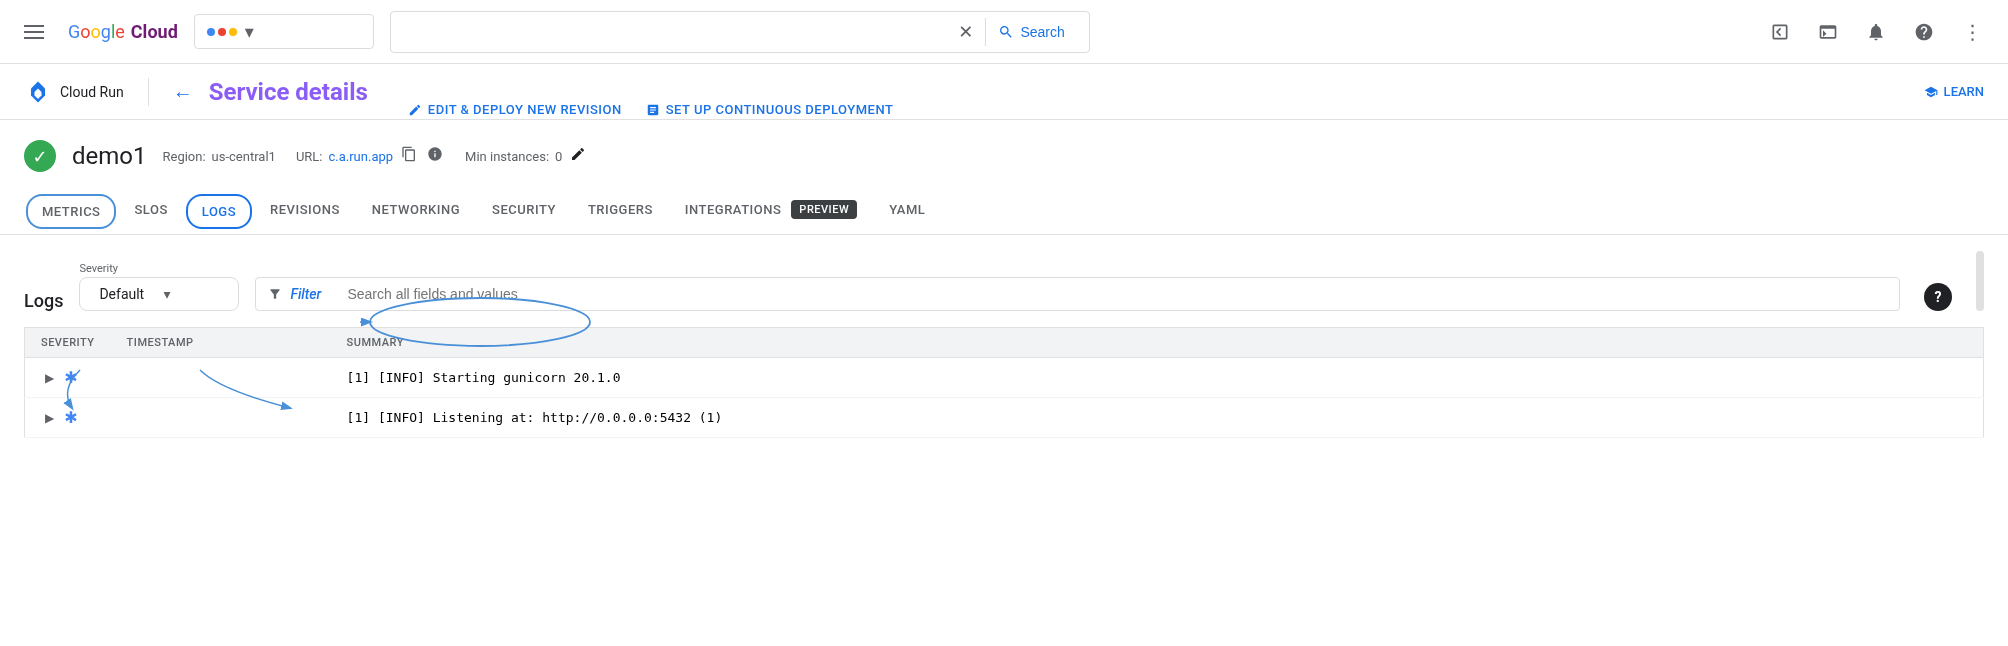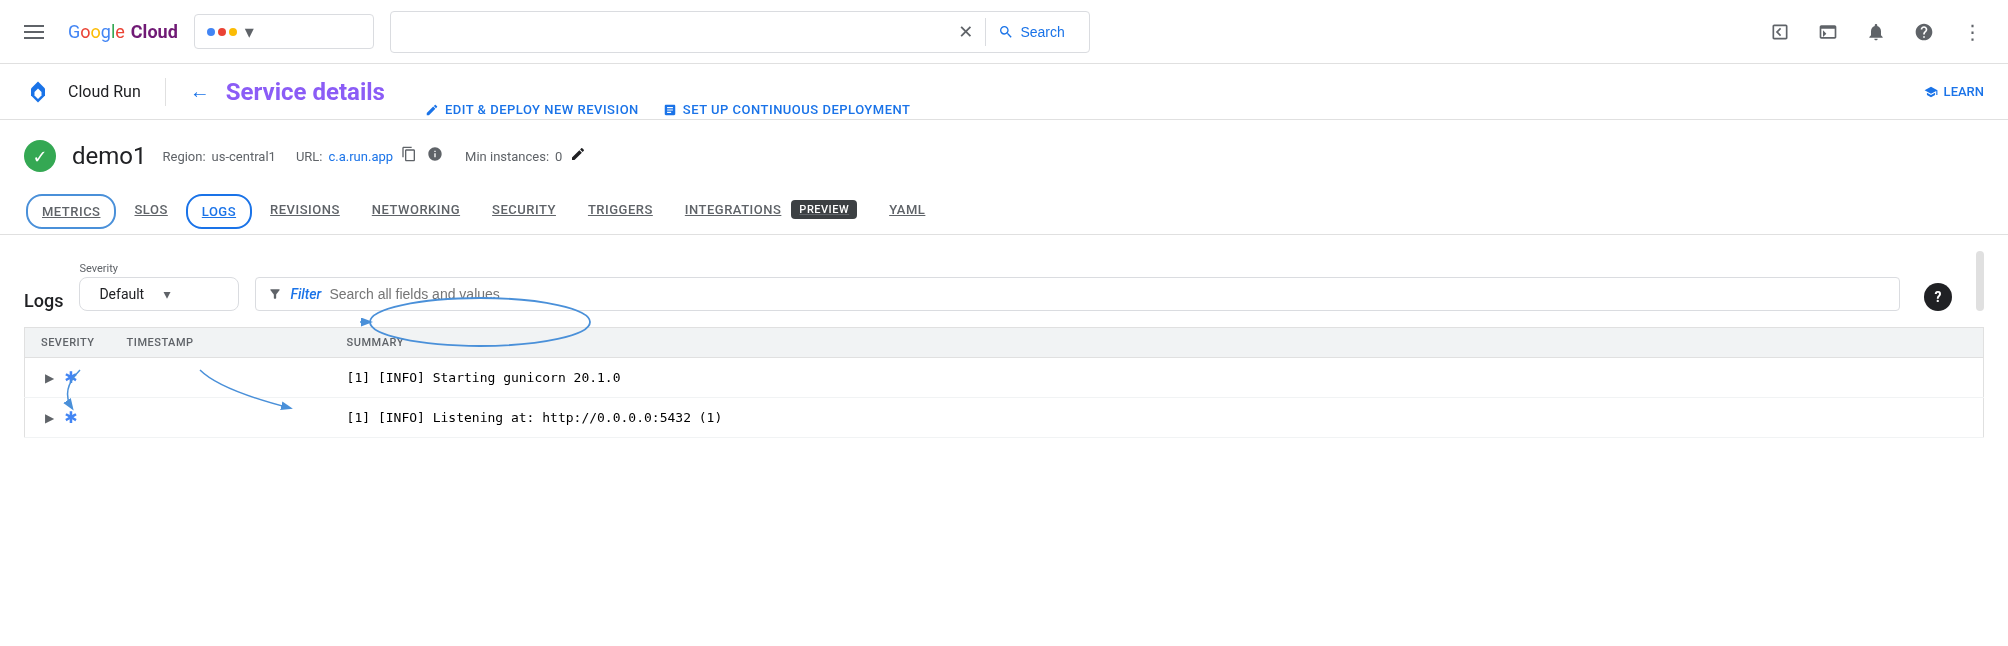--- a/index.html
+++ b/index.html
@@ -133,22 +133,22 @@
       display: flex;
       align-items: center;
       height: 56px;
       padding: 0 24px;
       border-bottom: 1px solid #e0e0e0;
       gap: 16px;
     }
     .cloud-run-nav {
       display: flex;
       align-items: center;
-      gap: 16px;
-      font-size: 16px;
+      gap: 8px;
+      font-size: 14px;
       font-weight: 400;
     }
     .nav-divider {
       width: 1px;
       height: 28px;
       background: #e0e0e0;
       margin: 0 8px;
     }
     .back-btn {
       background: none;
@@ -262,21 +262,20 @@
     .tab-item {
       padding: 12px 16px;
       font-size: 13px;
       font-weight: 500;
       color: #5f6368;
       cursor: pointer;
       border-bottom: 3px solid transparent;
       text-transform: uppercase;
       letter-spacing: 0.5px;
       white-space: nowrap;
-      text-decoration: underline;
     }
     .tab-item.active {
       color: #1a73e8;
       border-bottom: 3px solid #1a73e8;
     }
     .tab-item.circled {
       border: 2px solid #4a90d9;
       border-radius: 16px;
       margin: 4px 2px;
       padding: 8px 14px;
@@ -346,20 +345,21 @@
       font-size: 14px;
       font-style: italic;
     }
     .filter-input {
       border: none;
       outline: none;
       flex: 1;
       color: #9aa0a6;
       font-size: 14px;
       background: transparent;
+      margin-left: 18px;
     }
     .help-circle {
       width: 28px;
       height: 28px;
       border-radius: 50%;
       background: #202124;
       color: #fff;
       display: flex;
       align-items: center;
       justify-content: center;

